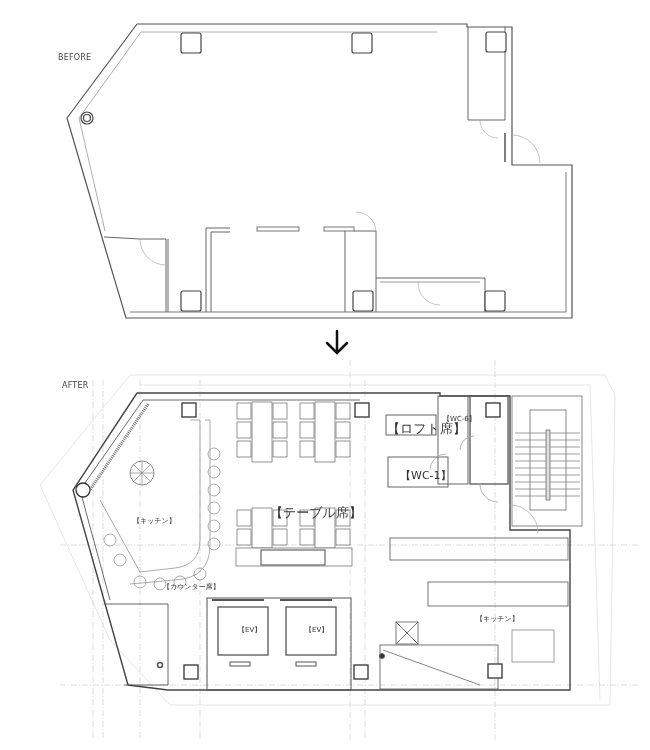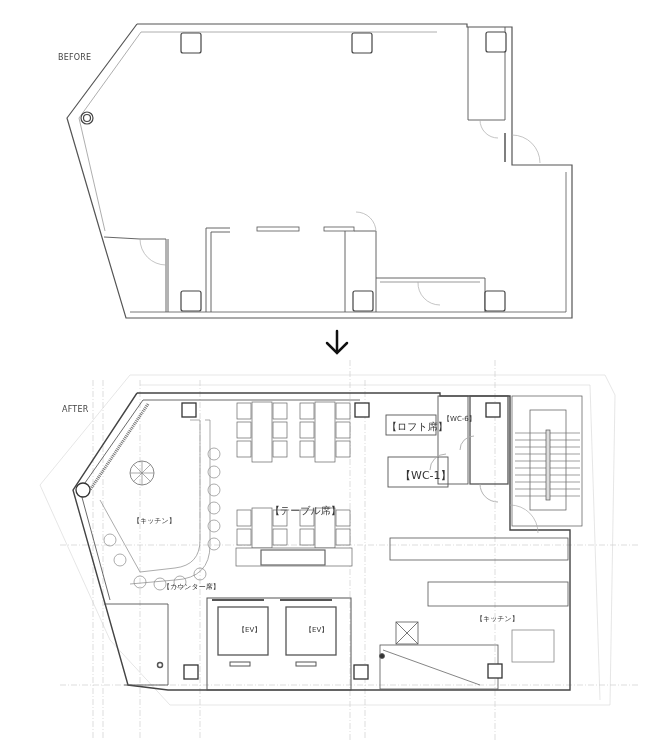--- a/index.html
+++ b/index.html
@@ -1,25 +1,25 @@
 <!DOCTYPE html>
 <html><head>
 <meta charset="utf-8">
 <style>
   html,body{margin:0;padding:0;background:#fff;}
   body{width:650px;height:750px;position:relative;overflow:hidden;font-family:"DejaVu Sans",sans-serif;}
-  .lbl{position:absolute;font-size:10px;color:#333;white-space:nowrap;}
+  .lbl{position:absolute;font-size:13px;color:#333;white-space:nowrap;}
   .title{position:absolute;font-size:8px;color:#444;letter-spacing:.2px;}
   svg{position:absolute;left:0;top:0;}
 </style>
 </head>
 <body>
 
 <div class="title" style="left:58px;top:13px;margin-top:40px;">BEFORE</div>
-<div class="title" style="left:62px;top:381px;margin-top:24px;">AFTER</div>
+<div class="title" style="left:62px;top:381px;">AFTER</div>
 
 <svg width="650" height="750" viewBox="0 0 650 750">
   <g fill="none" stroke="#555" stroke-width="1.2">
 
     <polyline points="137,24 467,24 467,27 512,27 512,165 572,165 572,318 126,318 101,234 67,118 137,24"></polyline>
     <polyline points="141,32 437,32" stroke="#999" stroke-width="0.8"></polyline>
     <polyline points="141,32 79,118 105,231" stroke="#999" stroke-width="0.8"></polyline>
     <polyline points="566,172 566,312 130,312" stroke-width="0.8"></polyline>
 
     <polyline points="468,27 468,120 505,120 505,27" stroke-width="0.9"></polyline>

